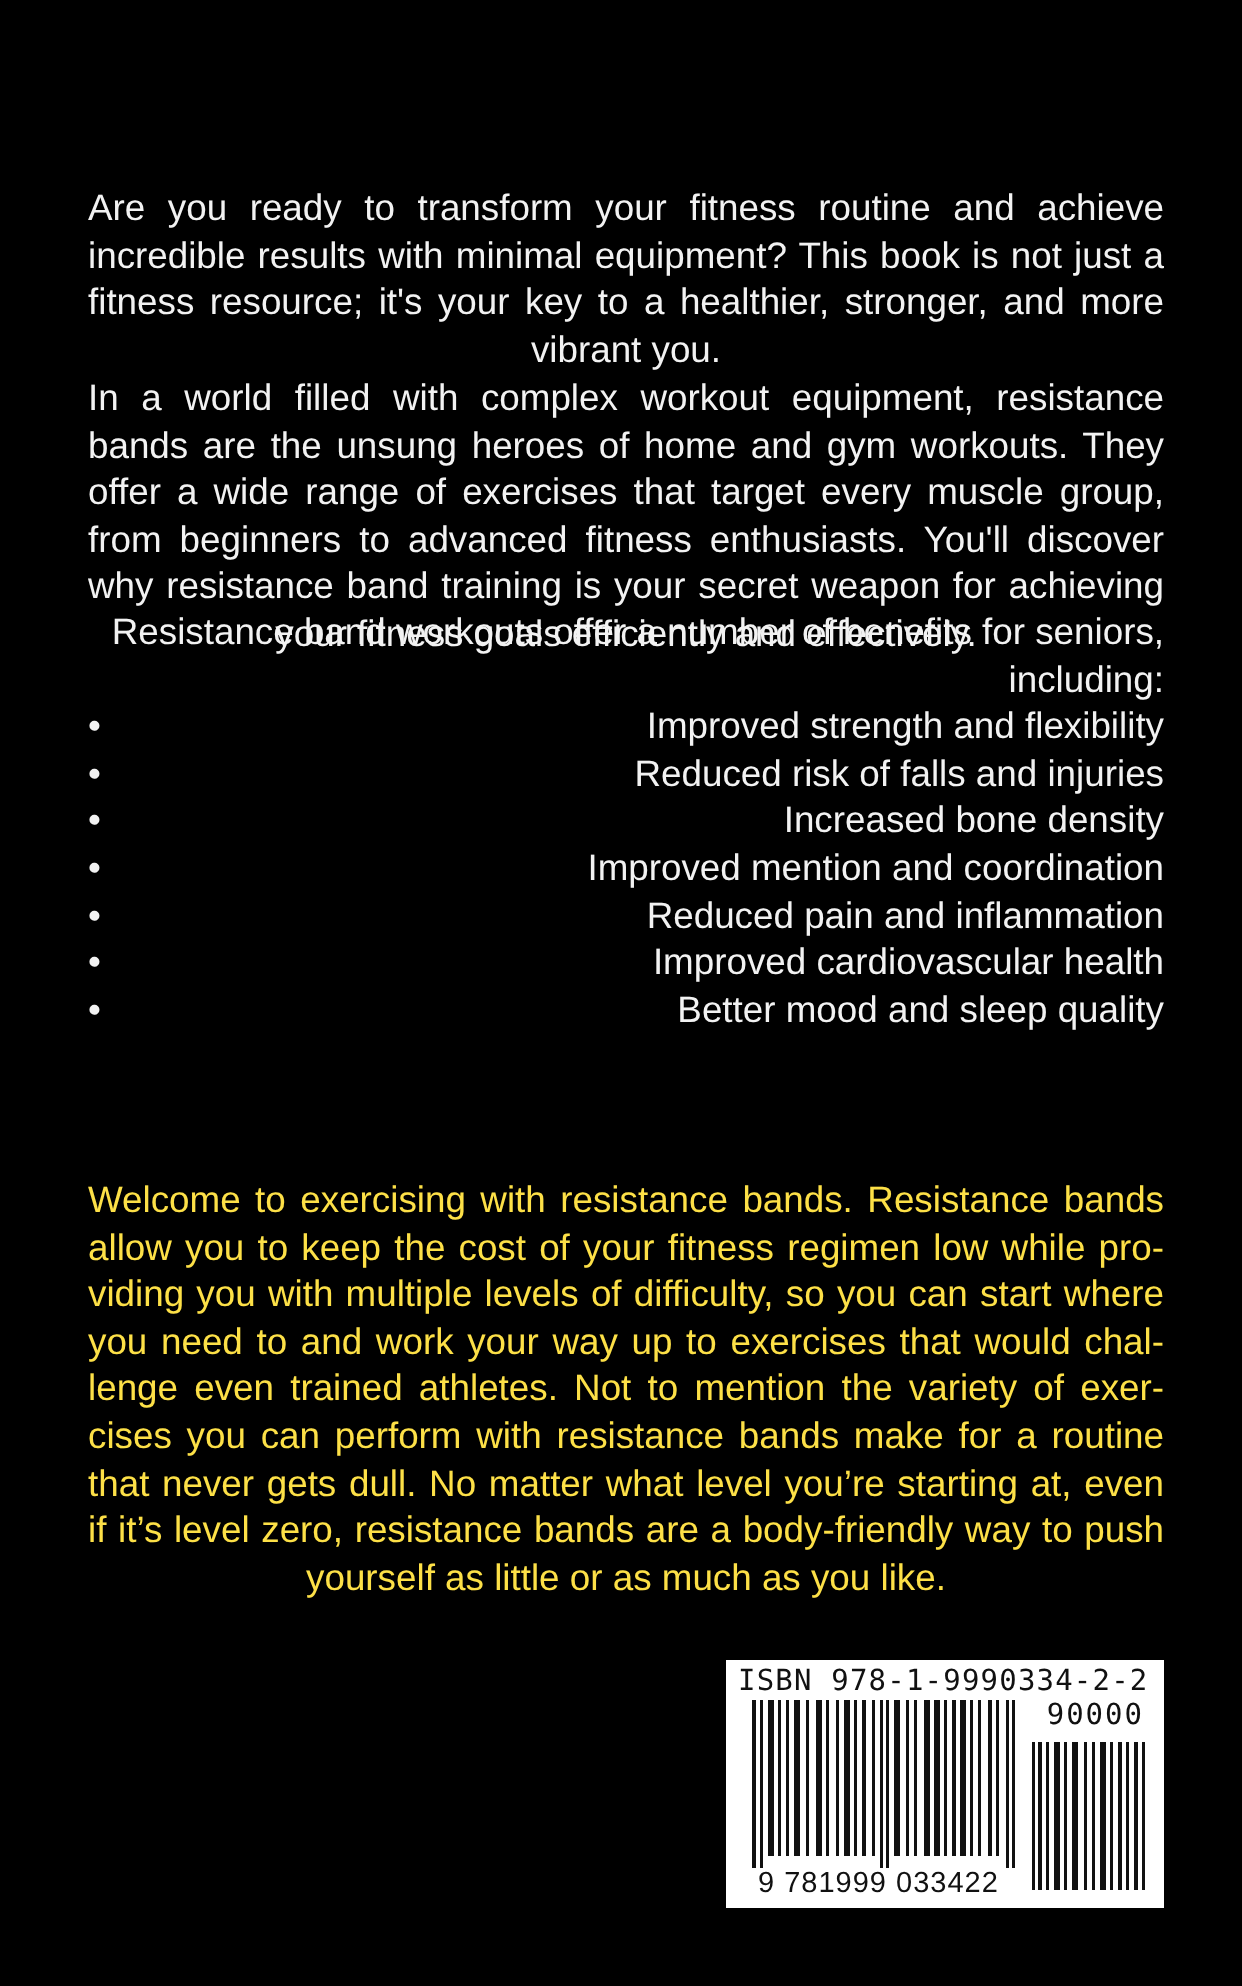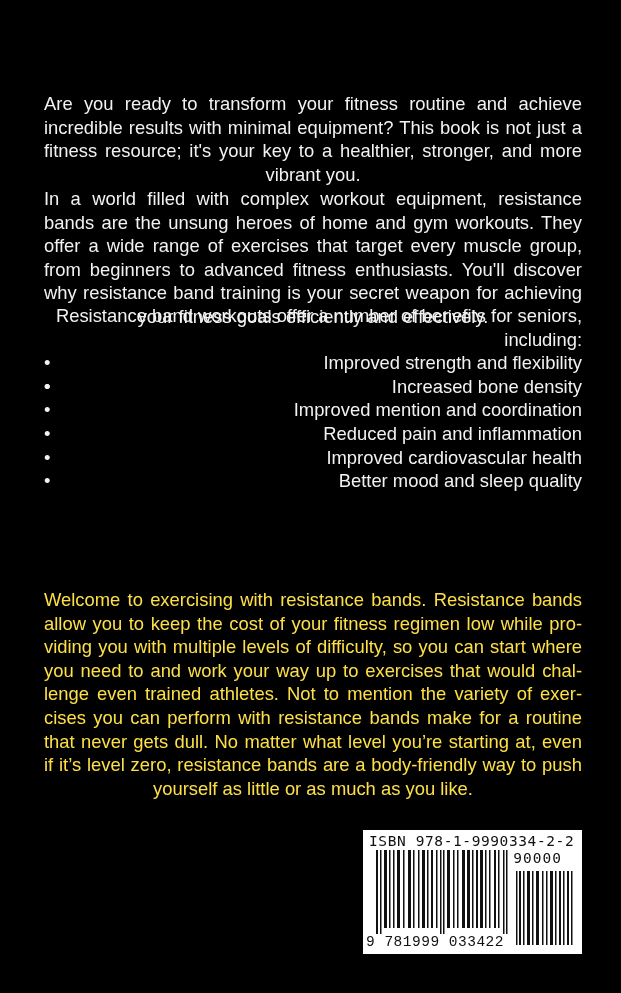--- a/index.html
+++ b/index.html
@@ -23,43 +23,43 @@
   #welcome { top: 540px; color: #fde047; }
   #barcode {
     position: absolute; left: 363px; top: 830px; width: 219px; height: 124px;
     background: #ffffff;
   }
   #barcode .isbn-text {
     position: absolute; left: 6px; top: 3px; font-family: "DejaVu Sans Mono", monospace;
     font-size: 14.5px; color: #111; letter-spacing: 0.6px; white-space: nowrap;
   }
   #barcode .price-code {
-    position: absolute; right: 20px; top: 20px; font-family: "DejaVu Sans Mono", monospace;
+    position: absolute; right: 10px; top: 20px; font-family: "DejaVu Sans Mono", monospace;
     font-size: 14.5px; color: #111; letter-spacing: 1px;
   }
   #barcode .ean-digits {
-    position: absolute; left: 3px; top: 104px; font-family: Liberation Mono, monospace;
+    position: absolute; left: 16px; top: 104px; font-family: Liberation Sans, sans-serif;
     font-size: 14.5px; color: #111; letter-spacing: 0.5px; white-space: nowrap;
   }
   #barcode svg { position: absolute; left: 0; top: 0; }
 </style>
 </head>
 <body>
 
 <div>
 
   <p id="intro" class="block center-last">Are you ready to transform your fitness routine and achieve incredible results with minimal equipment? This book is not just a fitness resource; it's your key to a healthier, stronger, and more vibrant you.</p>
 
   <p id="world" class="block center-last">In a world filled with complex workout equipment, resistance bands are the unsung heroes of home and gym workouts. They offer a wide range of exercises that target every muscle group, from beginners to advanced fitness enthusiasts. You'll discover why resistance band training is your secret weapon for achieving your fitness goals efficiently and effectively.</p>
 
   <div id="benefits" class="block left">
     <p>Resistance band workouts offer a number of benefits for seniors, including:</p>
     <ul>
       <li><span class="bullet">•</span><span>Improved strength and flexibility</span></li>
-      <li><span class="bullet">•</span></li>
+      <li><span class="bullet">•</span><span>Reduced risk of falls and injuries</span></li>
       <li><span class="bullet">•</span><span>Increased bone density</span></li>
       <li><span class="bullet">•</span><span>Improved mention and coordination</span></li>
       <li><span class="bullet">•</span><span>Reduced pain and inflammation</span></li>
       <li><span class="bullet">•</span><span>Improved cardiovascular health</span></li>
       <li><span class="bullet">•</span><span>Better mood and sleep quality</span></li>
     </ul>
   </div>
 
   <p id="welcome" class="block center-last" style="hyphens: manual;">Welcome to exercising with resistance bands. Resistance bands allow you to keep the cost of your fitness regimen low while pro­viding you with multiple levels of difficulty, so you can start where you need to and work your way up to exercises that would chal­lenge even trained athletes. Not to mention the variety of exer­cises you can perform with resistance bands make for a routine that never gets dull. No matter what level you’re starting at, even if it’s level zero, resistance bands are a body-friendly way to push yourself as little or as much as you like.</p>
 

